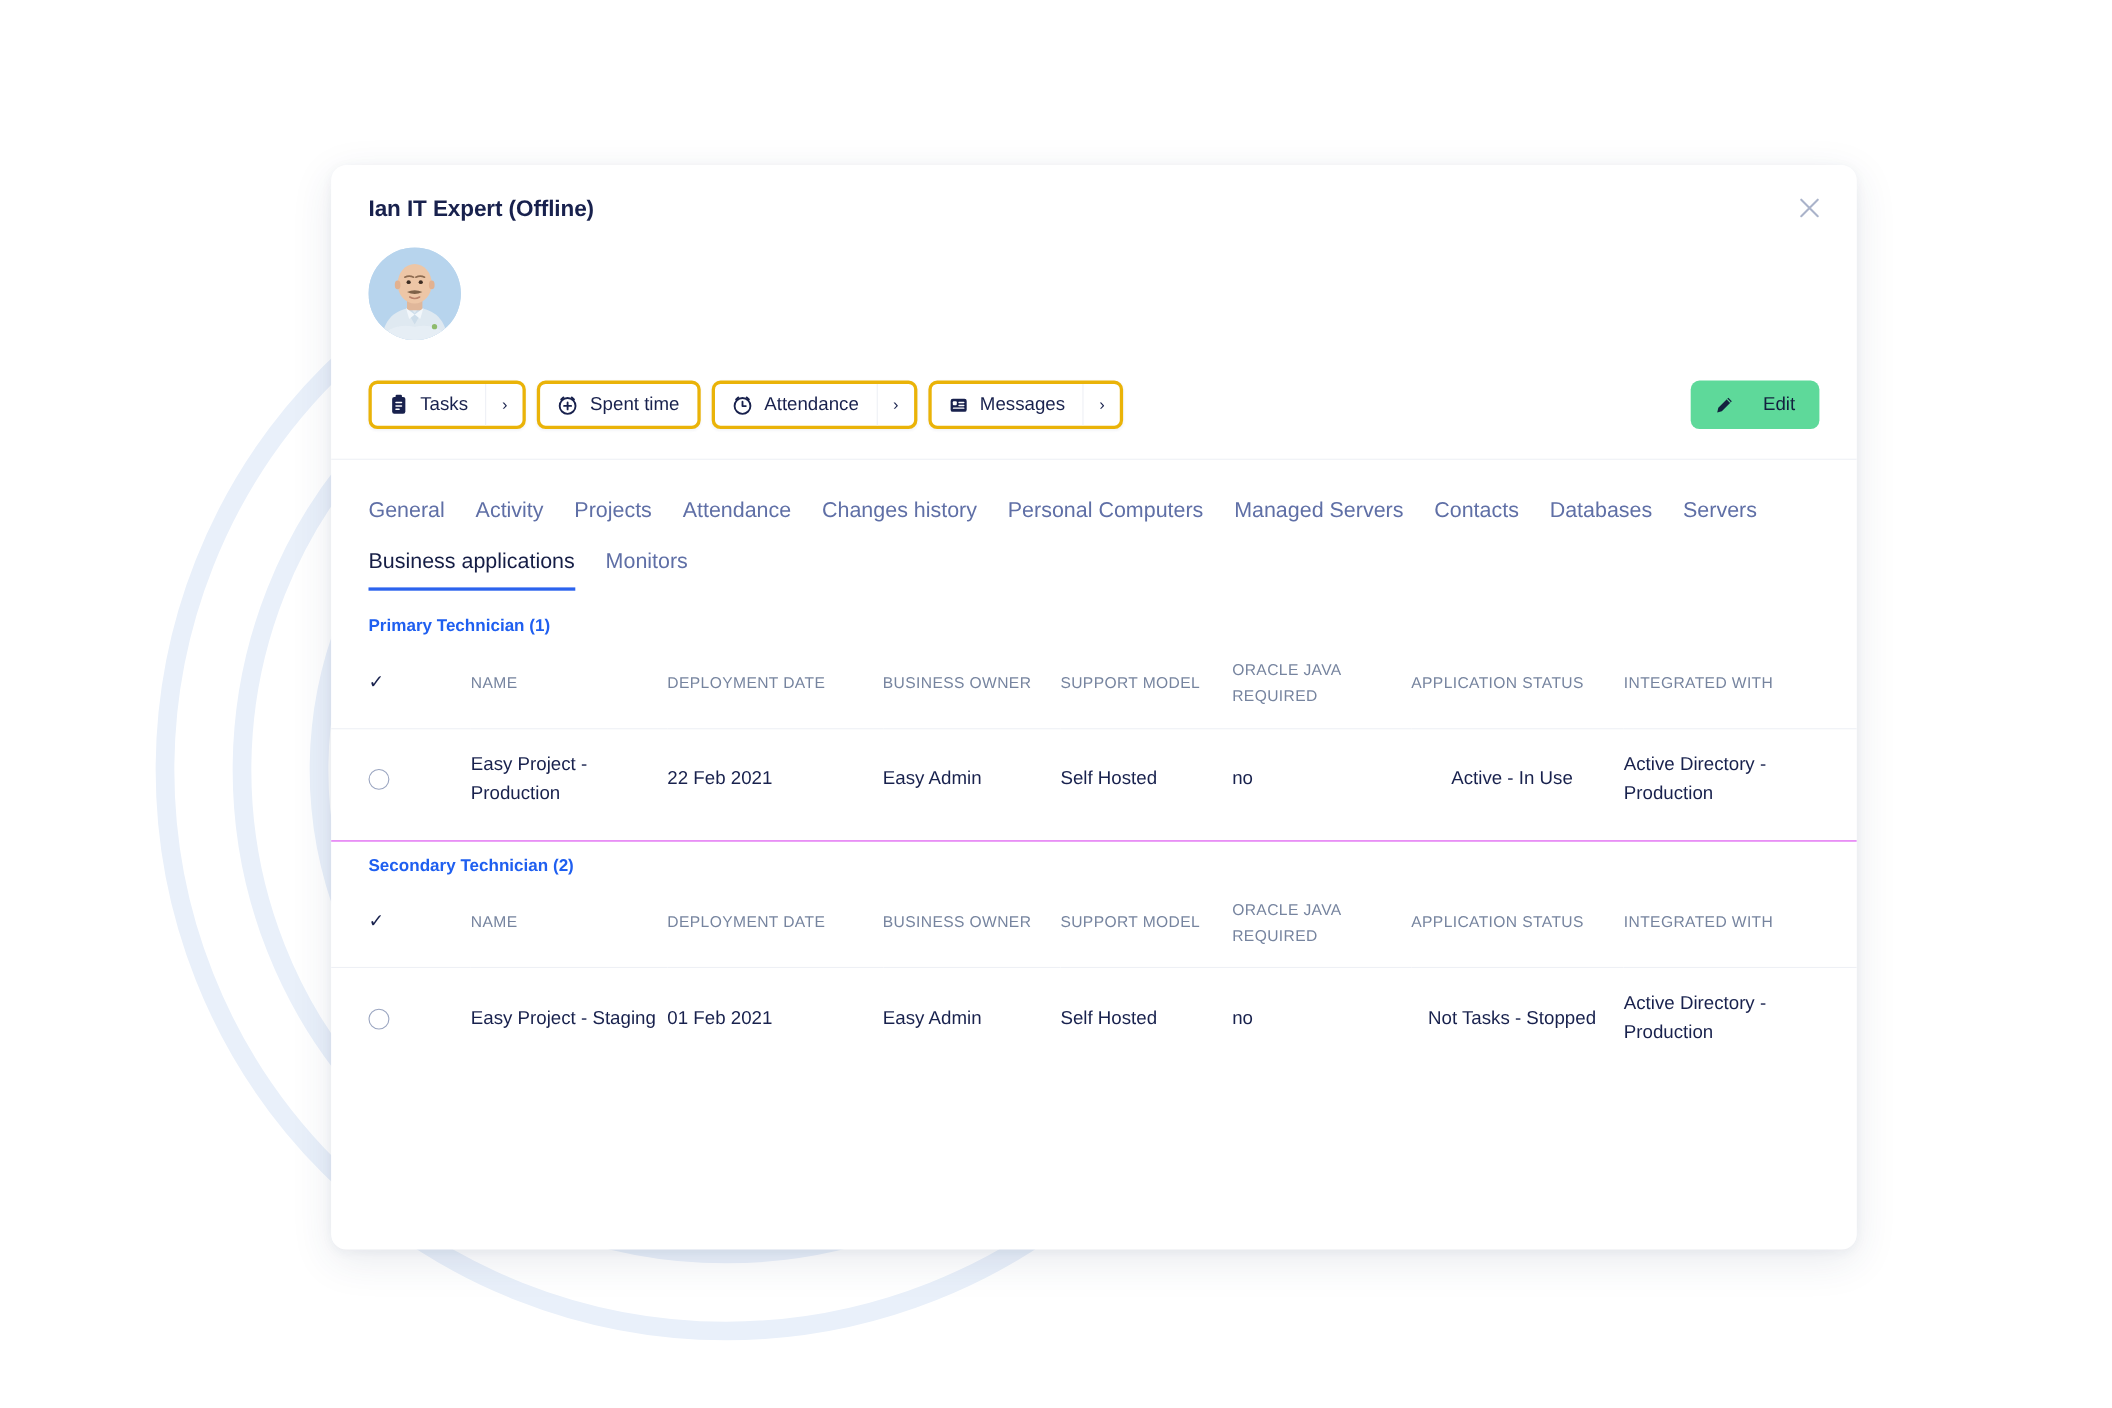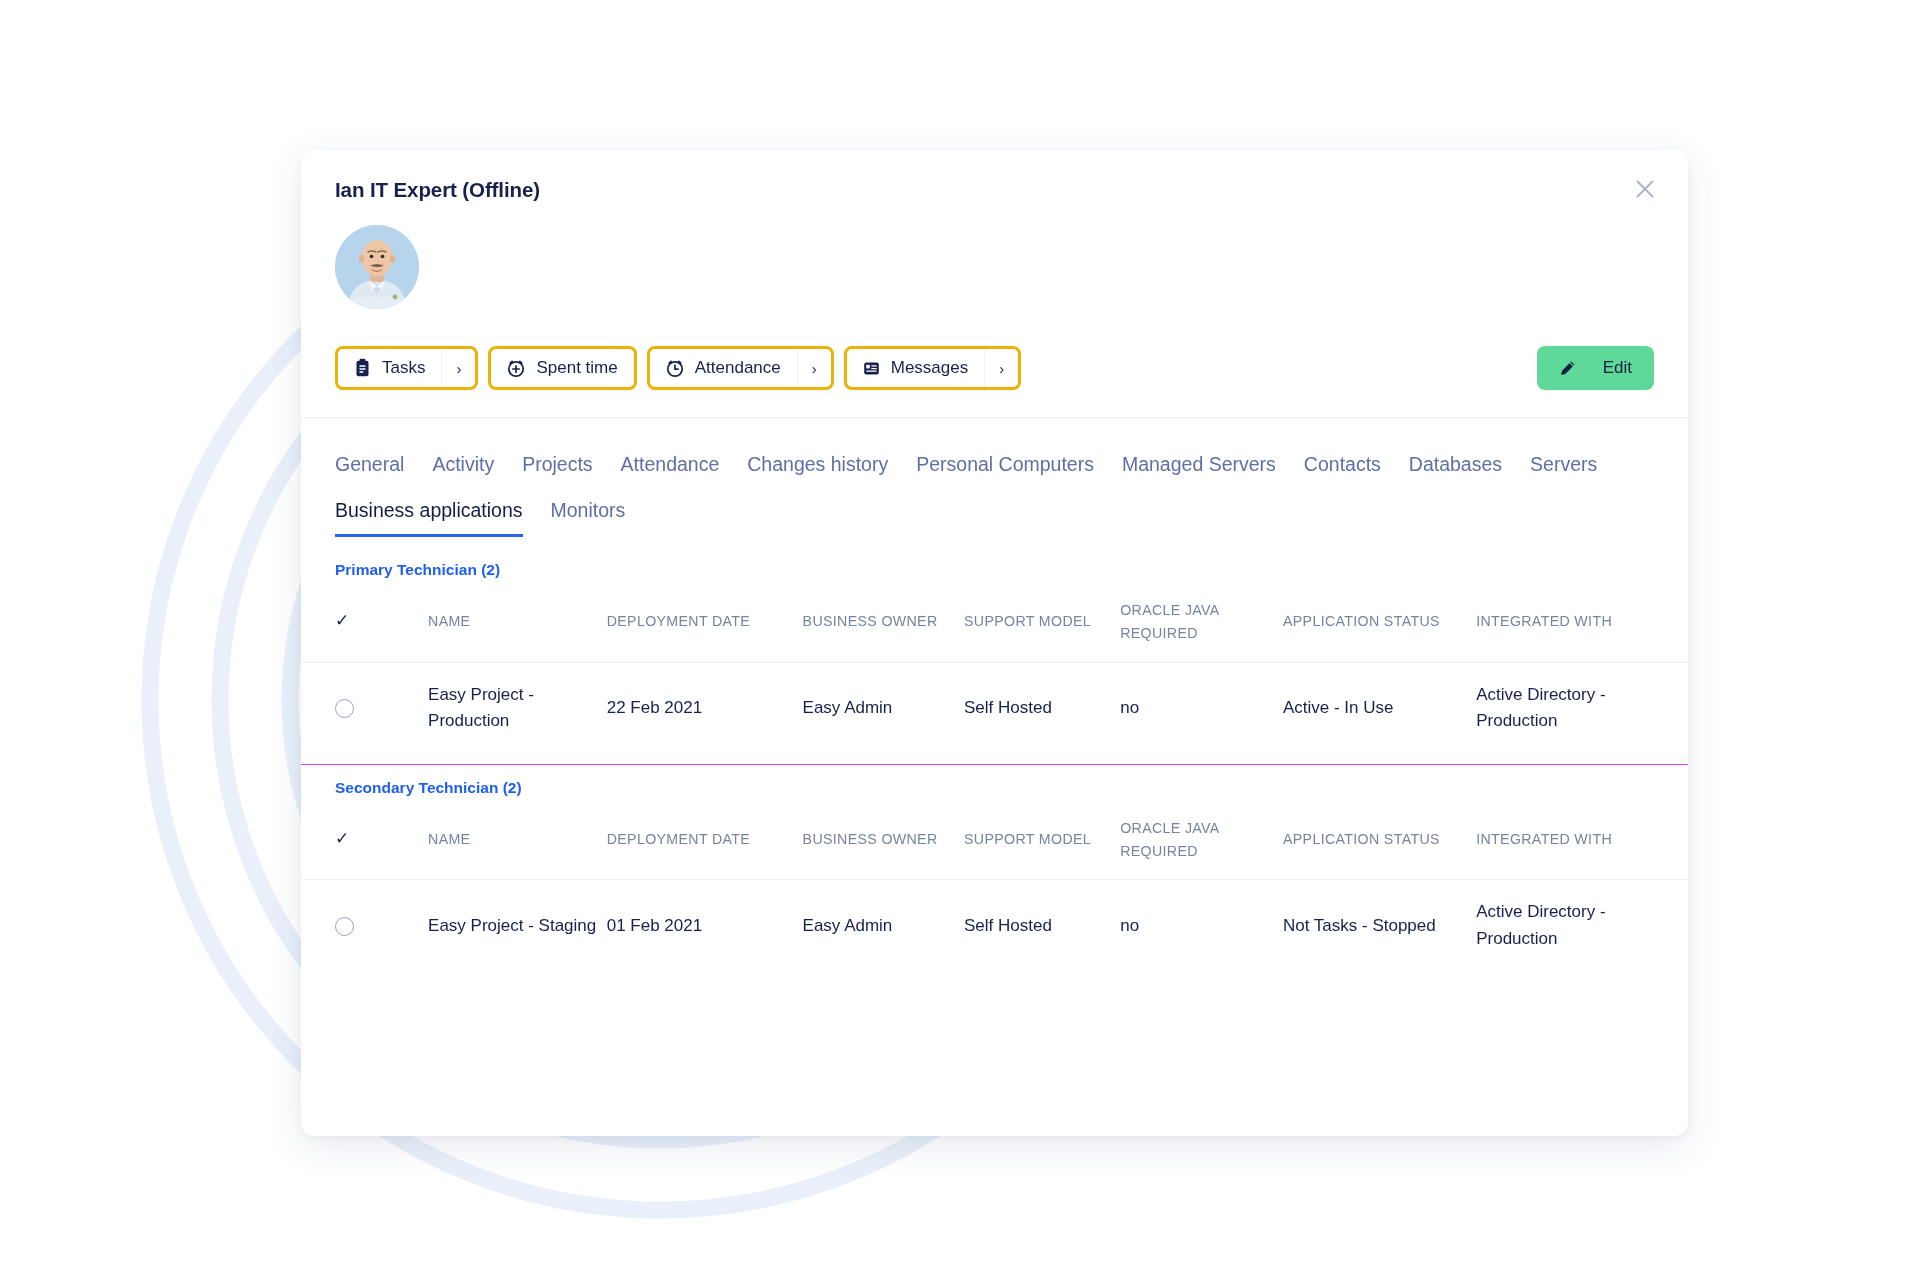--- a/index.html
+++ b/index.html
@@ -201,21 +201,21 @@
     line-height: 1.56;
   }
   tr.data-row td { border-top: 1px solid #eef0f5; }
 
   .col-check { width: 96px; padding-left: 34px !important; }
   .col-name  { width: 135px; }
   .col-date  { width: 148px; }
   .col-owner { width: 122px; }
   .col-model { width: 118px; }
   .col-java  { width: 123px; }
-  .col-status{ width: 146px; }
+  .col-status{ width: 146px; text-align: center; }
   .col-integ { width: 160px; }
 
   .th-check {
     color: #18214d;
     font-size: 17px;
     padding-left: 34px !important;
   }
   .check-glyph {
     display: inline-block;
     color: #18214d;
@@ -375,21 +375,21 @@
       <div class="tab">Managed Servers</div>
       <div class="tab">Contacts</div>
       <div class="tab">Databases</div>
       <div class="tab">Servers</div>
       <div class="tab active">Business applications</div>
       <div class="tab">Monitors</div>
     </div>
   </div>
 
   <div class="section">
-    <div class="section-title">Primary Technician (2)</div>
+    <div class="section-title">Primary Technician (1)</div>
     <table class="app-table">
       <thead>
         <tr>
           <th class="col-check th-check">
             <span class="check-glyph">✓</span>
           </th>
           <th class="col-name">NAME</th>
           <th class="col-date">DEPLOYMENT DATE</th>
           <th class="col-owner">BUSINESS OWNER</th>
           <th class="col-model">SUPPORT MODEL</th>

